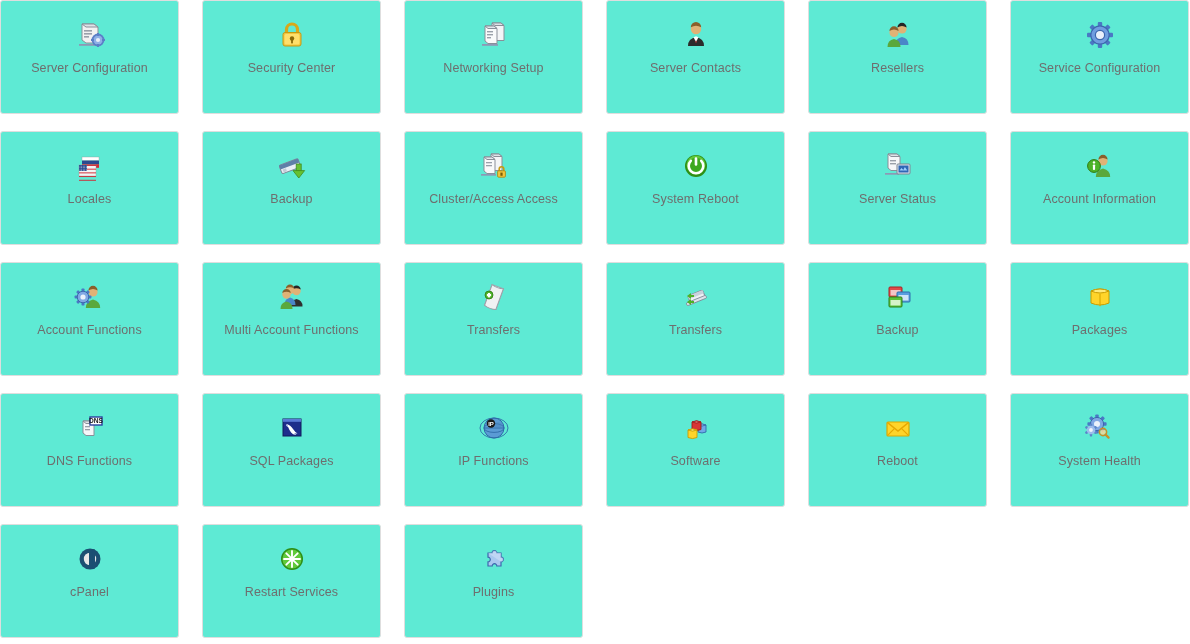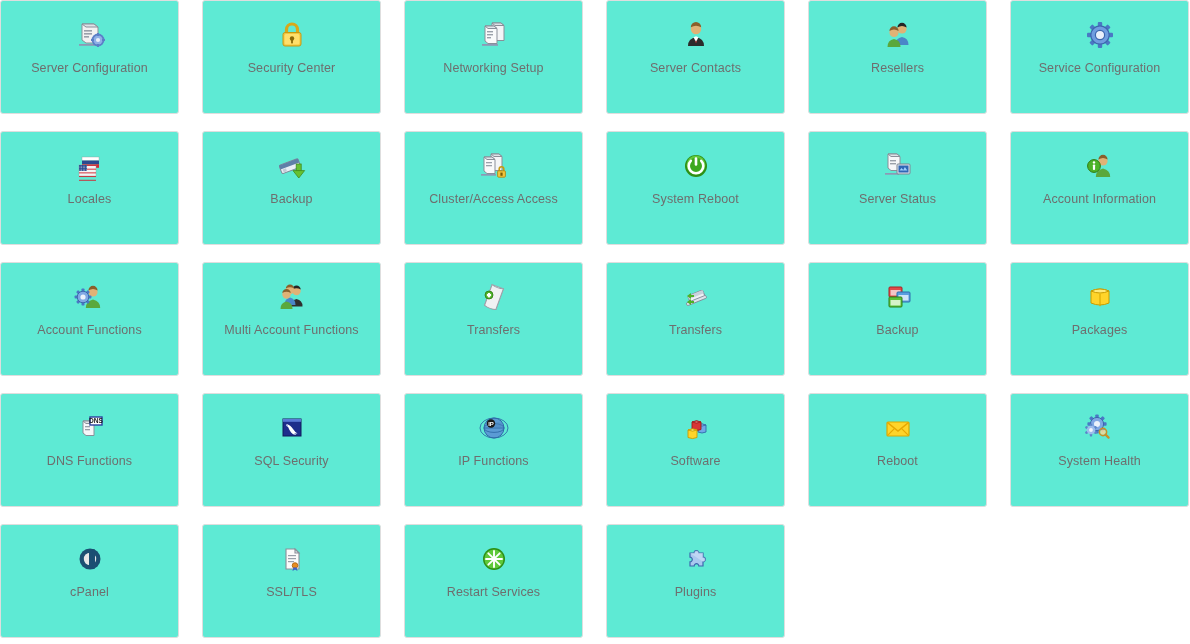--- a/index.html
+++ b/index.html
@@ -392,21 +392,21 @@
     <div class="tile">
       <div class="tile-icon">
     <svg width="34" height="34" viewBox="0 0 34 34">
       <rect x="8" y="8" width="18" height="17" fill="#1e2e8c" stroke="#0e1a5a" stroke-width="1"></rect>
       <rect x="8" y="8" width="18" height="2.8" fill="#5a79d6"></rect>
       <path d="M11.5 13 q4 1 6.5 5 q1.8 2.8 4.5 4.5 q-2 0.4 -3.6 -0.6 q1.2 1.4 2.6 1.7 q-3.2 0.6 -5.4 -2.2
                q-2 -2.6 -3 -5.4 q-0.5 -1.6 -1.6 -3 z" fill="#ffffff"></path>
       <path d="M11.5 13 q1.2 1.5 1.7 3.2 q-1.4 -0.6 -2.1 -1.8 z" fill="#c8d3f0"></path>
     </svg>
       </div>
-      <div class="tile-label">SQL Security</div>
+      <div class="tile-label">SQL Packages</div>
     </div>
     <div class="tile">
       <div class="tile-icon">
     <svg width="34" height="34" viewBox="0 0 34 34">
       <circle cx="17" cy="17" r="10" fill="#5b9bd5" stroke="#2f6ba8" stroke-width="1"></circle>
       <path d="M7 17 h20 M17 7 a14 10 0 0 1 0 20 a14 10 0 0 1 0 -20" fill="none" stroke="#2f6ba8" stroke-width="0.9"></path>
       <ellipse cx="17" cy="17" rx="10" ry="4.4" fill="none" stroke="#2f6ba8" stroke-width="0.9"></ellipse>
       <path d="M9 11 q5 3 9 1 q4 -2 8 1 q-2 5 -7 5 q-5 0 -10 -7 z" fill="#4a86c0" opacity="0.55"></path>
       <circle cx="14" cy="12.5" r="4.2" fill="#1a1a1a"></circle>
       <text x="14" y="14.9" font-family="'Liberation Sans',sans-serif" font-size="6" font-weight="bold" fill="#ffffff" text-anchor="middle">IP</text>
@@ -489,36 +489,20 @@
       <circle cx="17" cy="17" r="6.2" fill="#e7e7e7"></circle>
       <rect x="16" y="7.5" width="5.2" height="19" fill="#1b4f72"></rect>
       <rect x="19.5" y="7.5" width="2.5" height="19" fill="#1b4f72"></rect>
     </svg>
       </div>
       <div class="tile-label">cPanel</div>
     </div>
     <div class="tile">
       <div class="tile-icon">
     <svg width="34" height="34" viewBox="0 0 34 34">
-      <path d="M11 7 h9 l4 4 v16 h-13 z" fill="#fbfbfb" stroke="#8a8f99" stroke-width="1.1"></path>
-      <path d="M20 7 v4 h4 z" fill="#e3e6ea" stroke="#8a8f99" stroke-width="1.1"></path>
-      <g fill="#9aa0aa">
-        <rect x="13" y="13" width="8" height="1.2"></rect>
-        <rect x="13" y="16" width="8" height="1.2"></rect>
-        <rect x="13" y="19" width="6" height="1.2"></rect>
-      </g>
-      <circle cx="20" cy="23.5" r="2.8" fill="#e88b1f" stroke="#a85d08" stroke-width="0.8"></circle>
-      <path d="M18.4 25.6 l-0.9 3.4 l2.5 -1.4 l2.5 1.4 l-0.9 -3.4 z" fill="#3a60c8"></path>
-    </svg>
-      </div>
-      <div class="tile-label">SSL/TLS</div>
-    </div>
-    <div class="tile">
-      <div class="tile-icon">
-    <svg width="34" height="34" viewBox="0 0 34 34">
       <circle cx="17" cy="17" r="11" fill="#2e8f16"></circle>
       <circle cx="17" cy="17" r="9.6" fill="#5fc93a"></circle>
       <g stroke="#ffffff" stroke-width="1.9" stroke-linecap="round">
         <line x1="19.2" y1="17" x2="25" y2="17"></line>
             <line x1="18.555634918610405" y1="18.555634918610405" x2="22.65685424949238" y2="22.65685424949238"></line>
             <line x1="17" y1="19.2" x2="17" y2="25"></line>
             <line x1="15.444365081389595" y1="18.555634918610405" x2="11.34314575050762" y2="22.65685424949238"></line>
             <line x1="14.8" y1="17" x2="9" y2="17"></line>
             <line x1="15.444365081389595" y1="15.444365081389595" x2="11.343145750507619" y2="11.34314575050762"></line>
             <line x1="17" y1="14.8" x2="17" y2="9"></line>

